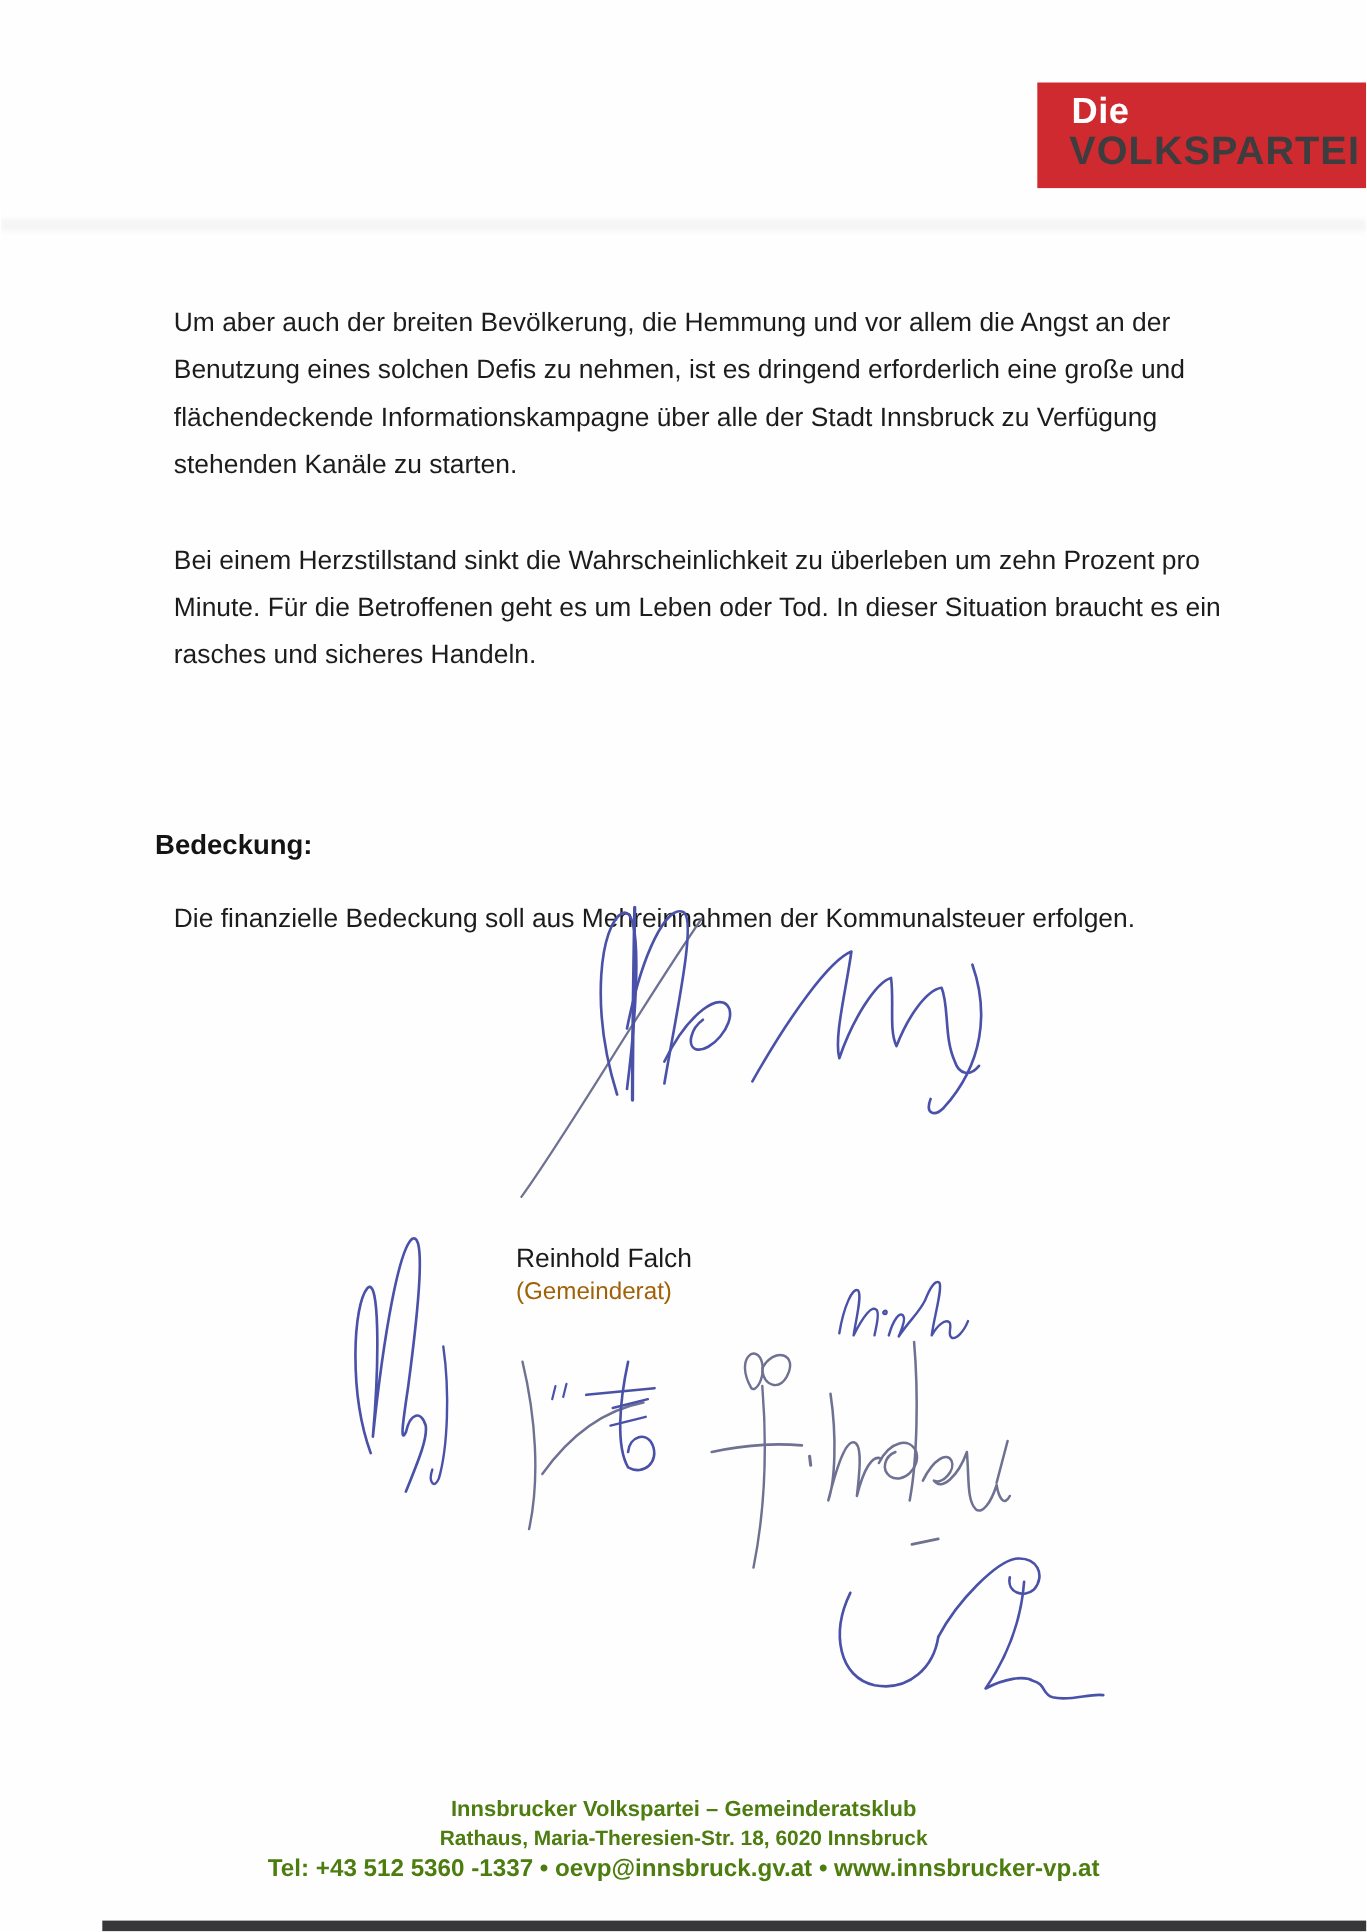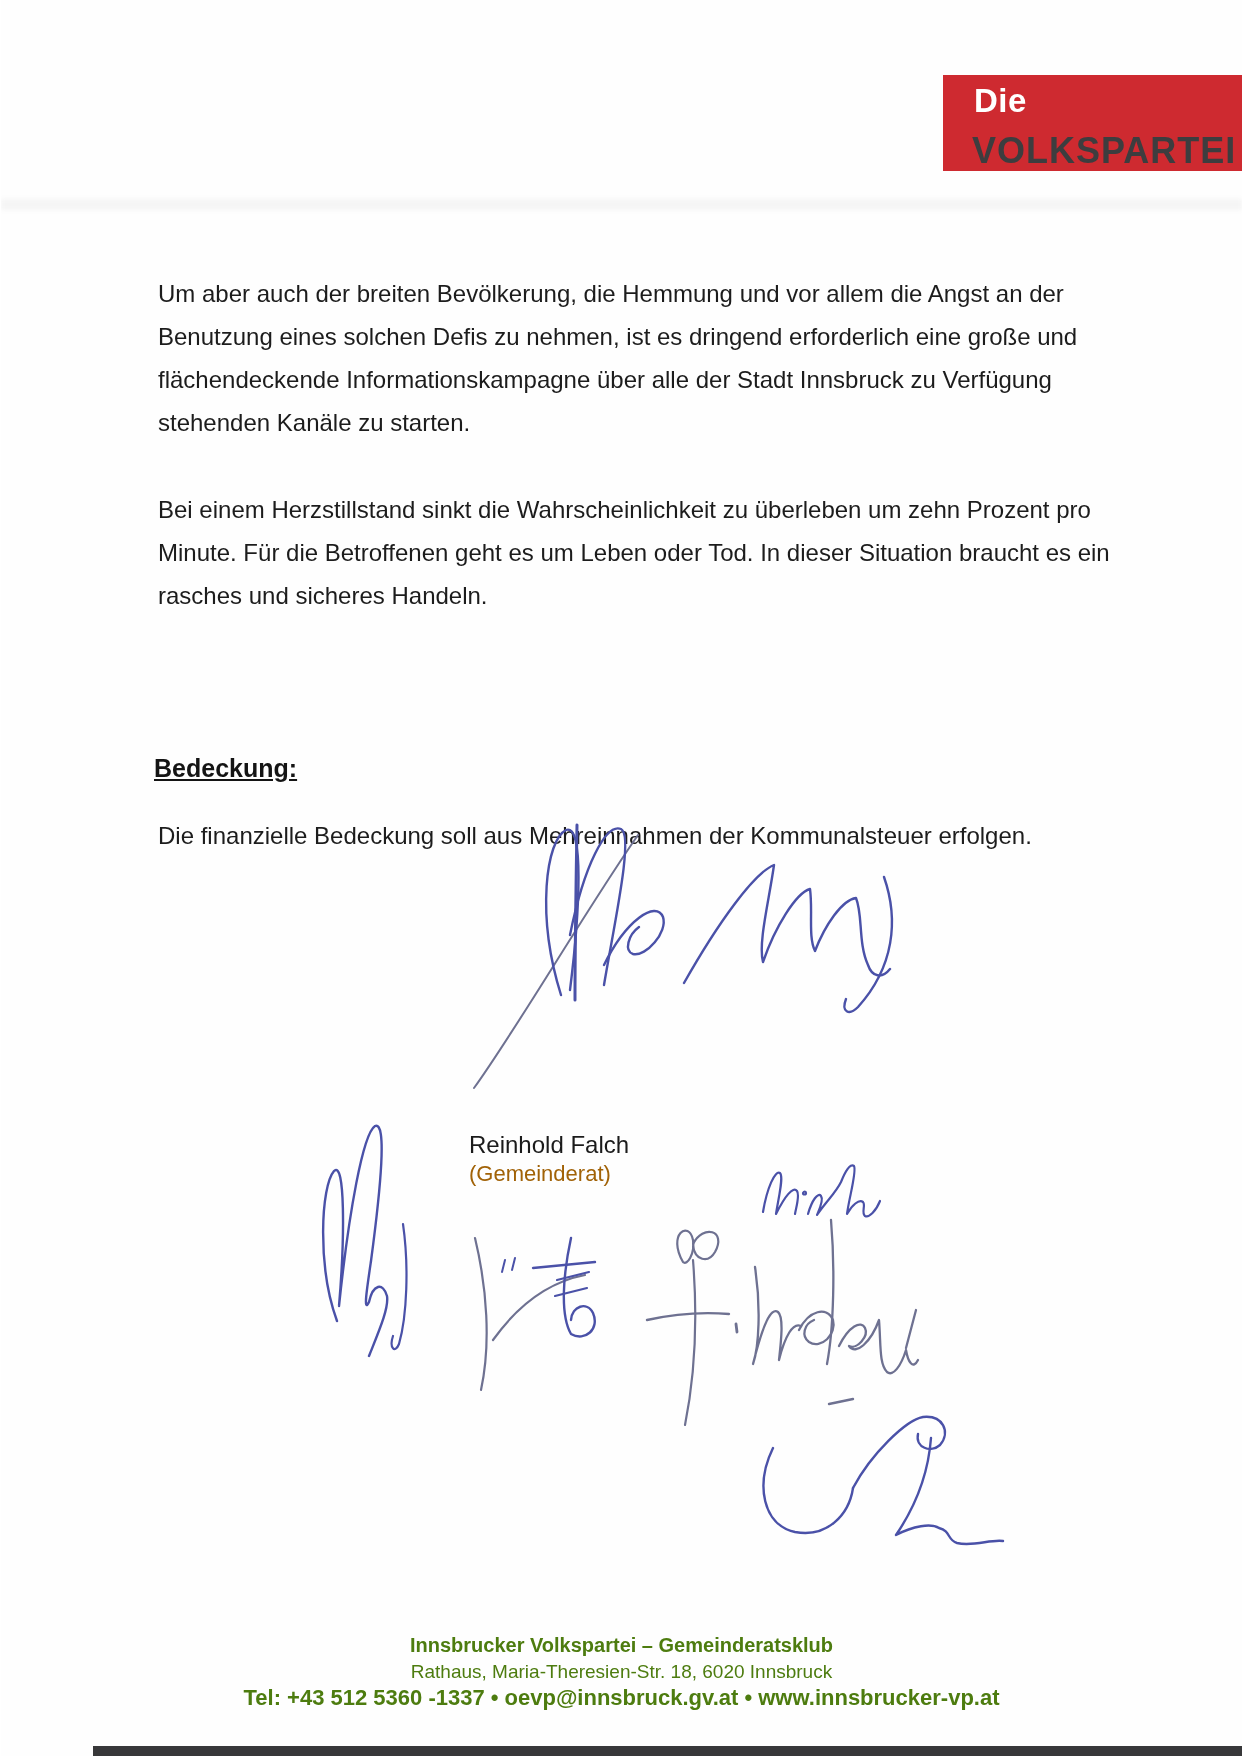--- a/index.html
+++ b/index.html
@@ -22,34 +22,34 @@
   
   .logo{
     position:absolute;left:942px;top:75px;right:0;height:96px;
     background:#ce2a30;overflow:hidden;
   }
   .logo-die{
     position:absolute;left:31px;top:7px;
     font-size:33px;font-weight:bold;color:#ffffff;letter-spacing:0.5px;
   }
   .logo-vp{
-    position:absolute;left:29px;top:55px;
+    position:absolute;left:29px;top:41px;
     font-size:36px;font-weight:bold;color:#3d3d3f;letter-spacing:1px;
     white-space:nowrap;
   }
   
   .para{
     position:absolute;left:157px;width:965px;
     font-size:24px;line-height:43px;color:#1c1c1c;
   }
   .para1{top:272px;}
   .para2{top:488px;}
   .sec-heading{
-    position:absolute;left:153px;top:754px;
-    font-size:25px;font-weight:bold;text-decoration:underline;
+    position:absolute;left:140px;top:754px;
+    font-size:25px;font-weight:bold;
     color:#141414;
   }
   .sec-body{
     position:absolute;left:157px;top:814px;width:965px;
     font-size:24px;line-height:43px;color:#1c1c1c;
   }
   
   .name-block{
     position:absolute;left:468px;top:1130px;width:320px;text-align:left;
   }
@@ -60,21 +60,21 @@
   .sig svg{display:block;width:100%;height:100%;}
   .sig path{fill:none;stroke-linecap:round;stroke-linejoin:round;}
   .ink{stroke:#4a51a8;}
   .ink-soft{stroke:#6e7191;}
   
   .footer{
     position:absolute;left:0;top:1632px;width:100%;
     text-align:center;color:#4d7c0f;
   }
   .footer-org{font-size:20px;font-weight:bold;line-height:27px;}
-  .footer-address{font-size:19px;line-height:26px;}
+  .footer-address{font-size:19px;line-height:26px;font-weight:bold;}
   .footer-contact{font-size:22px;font-weight:bold;line-height:26px;}
   .bottom-bar{
     position:absolute;left:92px;top:1746px;width:1151px;height:10px;
     background:#38383a;
   }
 </style>
 </head>
 <body>
 
 <div class="page">

